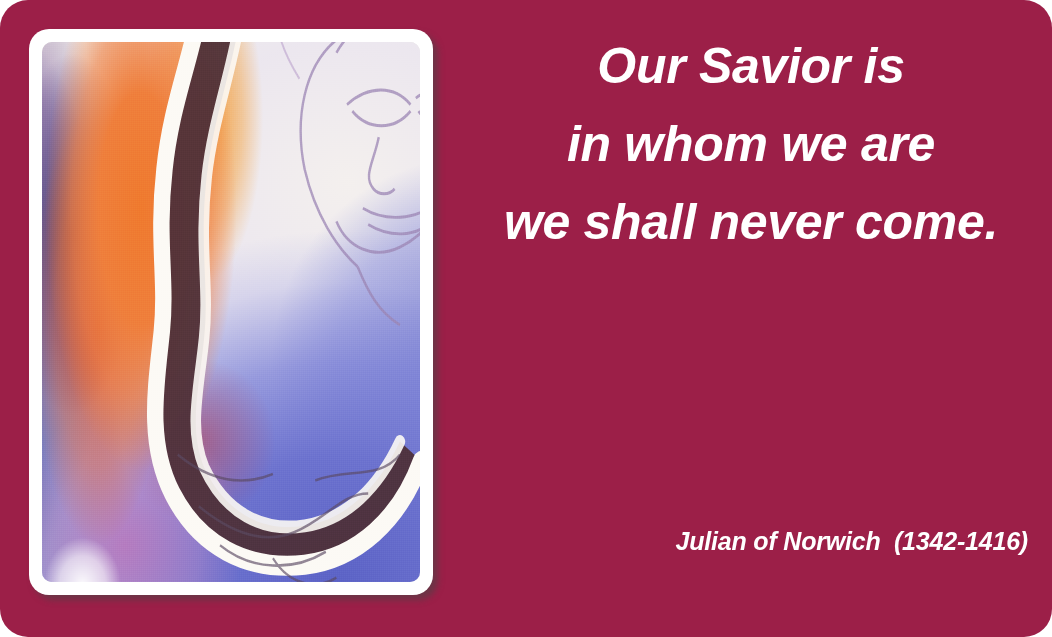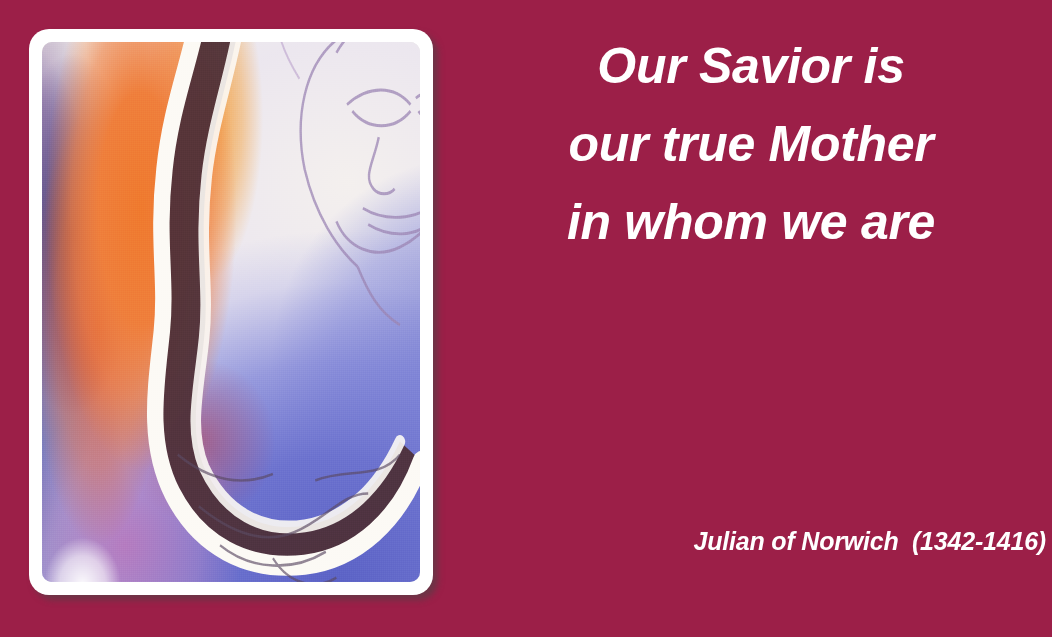--- a/index.html
+++ b/index.html
@@ -134,34 +134,34 @@
     font-size: 50px;
     font-weight: bold;
     font-style: italic;
     line-height: 78px;
     letter-spacing: -0.3px;
     white-space: nowrap;
   }
 
   #attribution {
     position: absolute;
-    right: 6px;
+    right: 24px;
     top: 527px;
     color: #ffffff;
     font-size: 25px;
     font-weight: bold;
     font-style: italic;
     letter-spacing: -0.2px;
     white-space: pre;
   }
 </style>
 </head>
 <body>
 
-<div id="poster" style="background: rgb(156, 31, 72);">
+<div id="poster" style="background: rgb(156, 31, 72); border-radius: 28px;">
 
   <div id="artwork-frame">
     <div id="artwork-canvas">
 
       <div class="layer l-paper"></div>
       <div class="layer l-blue"></div>
       <div class="layer l-indigo-left"></div>
       <div class="layer l-purple"></div>
       <div class="layer l-magenta"></div>
       <div class="layer l-orange"></div>
@@ -230,19 +230,19 @@
           </g>
         </svg>
       </div>
 
       <div class="layer l-grain"></div>
     </div>
   </div>
 
   <div id="quote-block">
     <div class="quote-line">Our Savior is</div>
-    <div class="quote-line">our true Mother</div>
     <div class="quote-line">in whom we are</div>
+    <div class="quote-line">we shall never come.</div>
   </div>
 
   <div id="attribution">Julian of Norwich  (1342-1416)</div>
 
 </div>
 
 </body></html>

